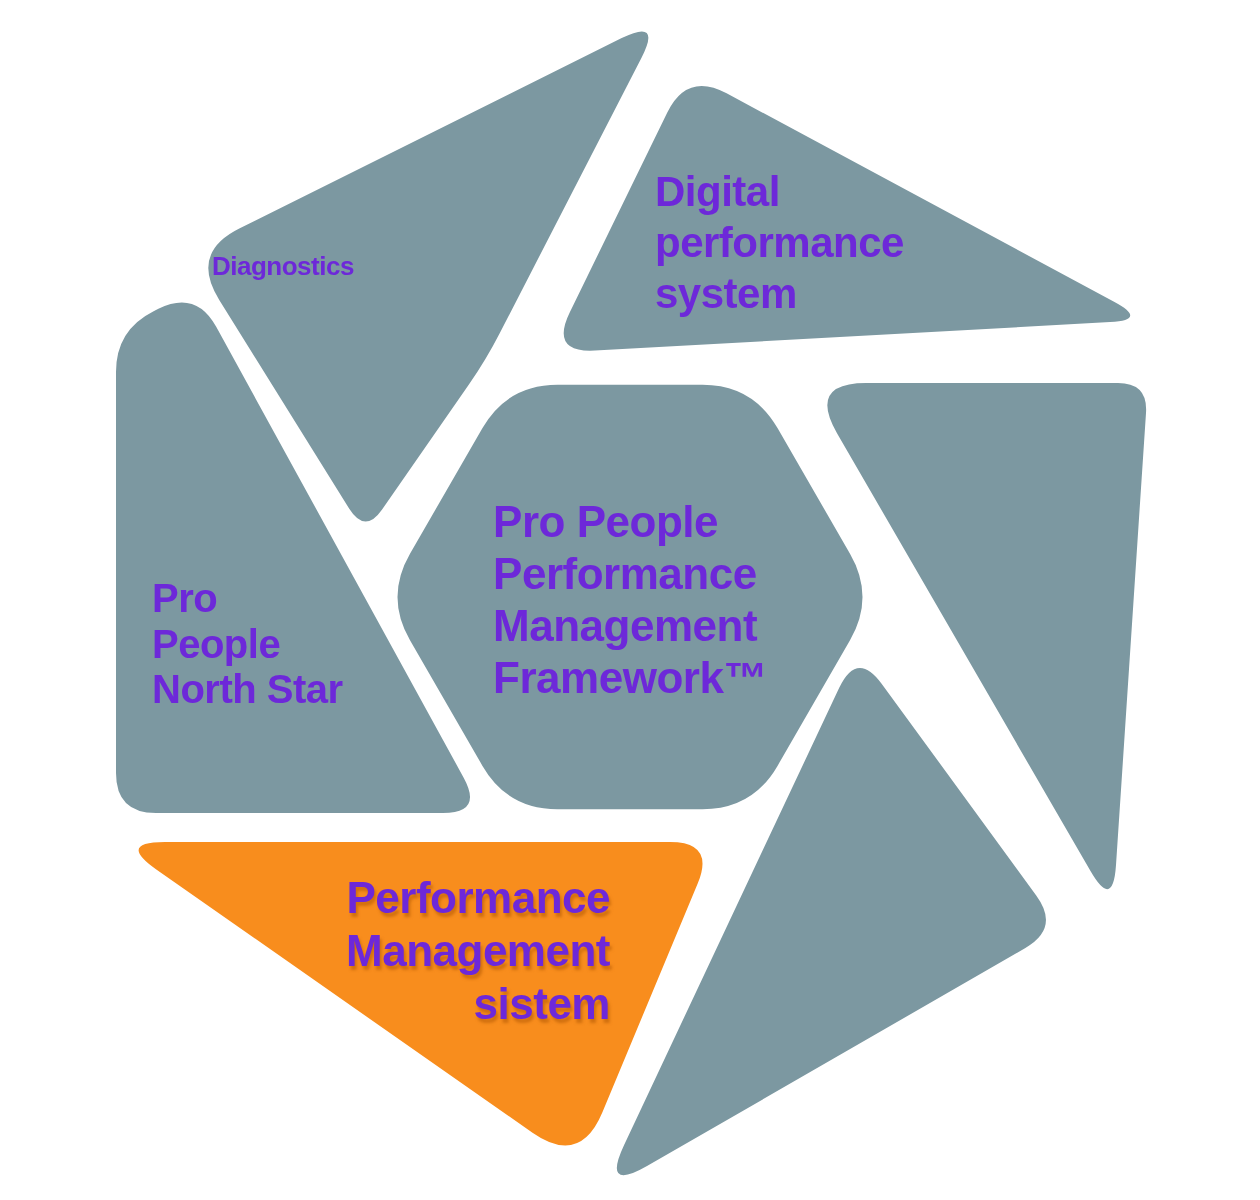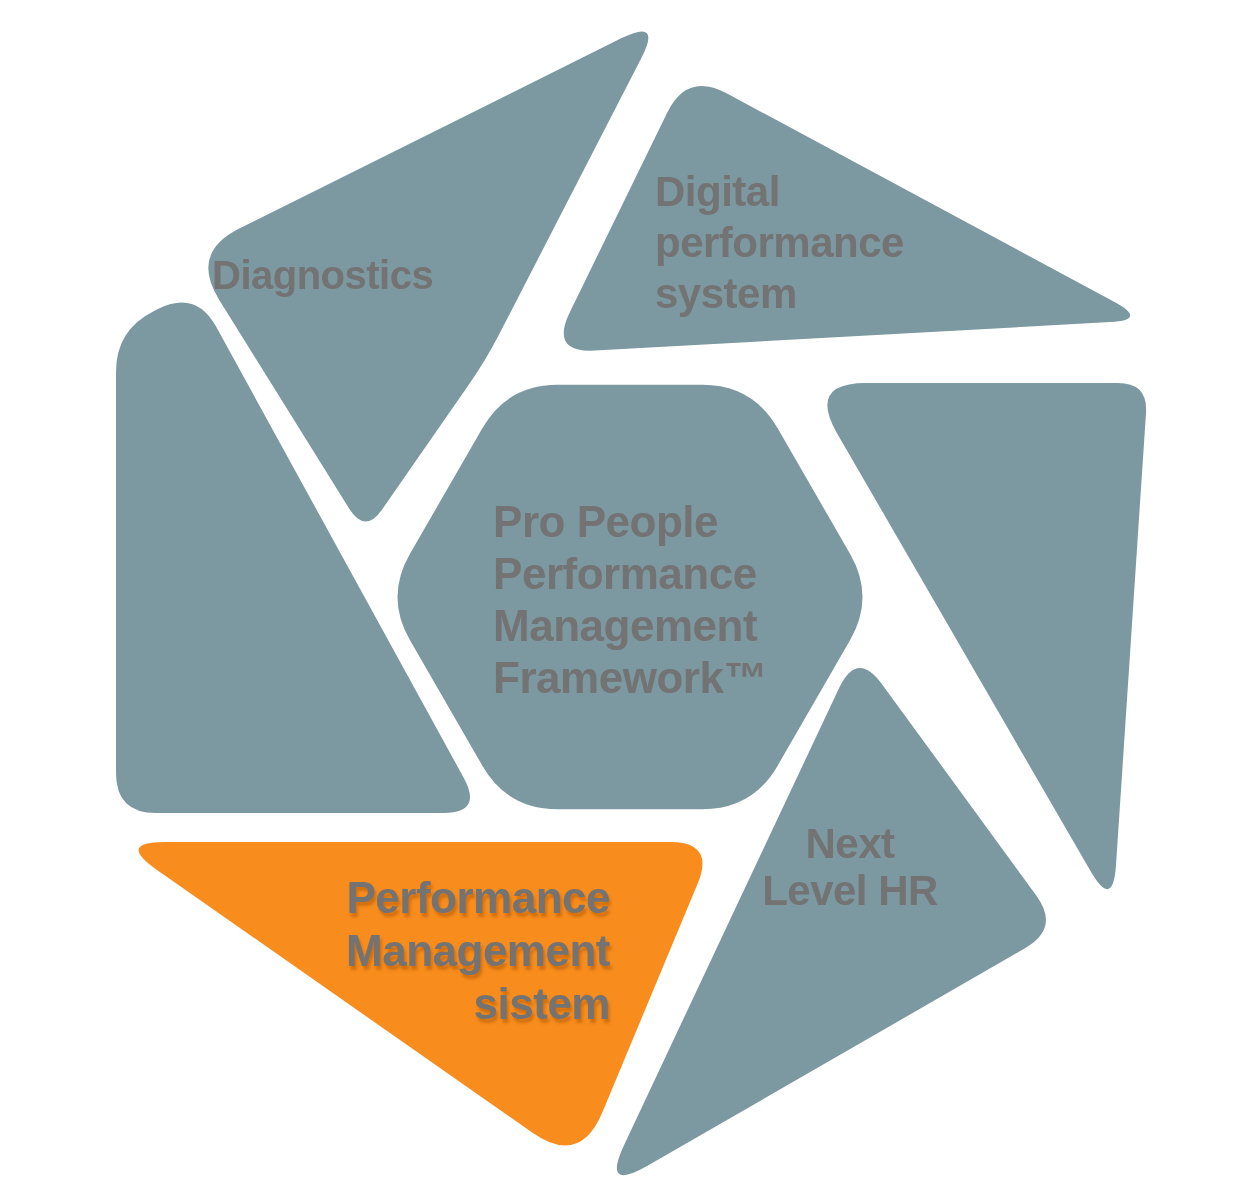--- a/index.html
+++ b/index.html
@@ -15,27 +15,27 @@
     overflow: hidden;
     font-family: "Liberation Sans", sans-serif;
   }
   .stage svg {
     position: absolute;
     left: 0;
     top: 0;
   }
   .seg-label {
     position: absolute;
-    color: #737373;
+    color: #6d28d9;
     font-weight: 700;
     letter-spacing: -0.5px;
     white-space: pre-line;
     line-height: 1.15;
   }
-  .lbl-diagnostics { left: 212px; top: 252px; font-size: 40px; }
+  .lbl-diagnostics { left: 212px; top: 252px; font-size: 26px; }
   .lbl-digital     { left: 655px; top: 166px; font-size: 42px; line-height: 1.22; }
   .lbl-leaders     { right: 163px; top: 440px; font-size: 40px; line-height: 1.2; text-align: right; }
   .lbl-next        { left: 700px; top: 820px; width: 300px; font-size: 42px; line-height: 1.13; text-align: center; }
   .lbl-pms         { right: 650px; top: 872px; font-size: 44px; line-height: 1.2; text-align: right;
                      text-shadow: 2px 4px 3px rgba(176, 88, 4, 0.55); }
   .lbl-northstar   { left: 152px; top: 576px; font-size: 40px; line-height: 1.14; }
   .lbl-center      { left: 630px; top: 600px; transform: translate(-50%, -50%);
                      font-size: 44px; line-height: 1.18; text-align: left; }
 </style>
 </head>
@@ -68,26 +68,27 @@
              Q 752.5,384.8 777.5,428.1 L 850,553.7 Q 875,597 850,640.3 Z" fill="#7C98A1"></path>
   </svg>
 
   <div class="seg-label lbl-diagnostics">Diagnostics</div>
 
   <div class="seg-label lbl-digital">Digital
 performance
 system</div>
 
 
-  <div class="seg-label lbl-next">Next
-Level HR</div>
 
   <div class="seg-label lbl-pms">Performance
 Management
 sistem</div>
 
+  <div class="seg-label lbl-northstar">Pro
+People
+North Star</div>
 
   <div class="seg-label lbl-center">Pro People
 Performance
 Management
 Framework™</div>
 
 </div>
 
 </body></html>

